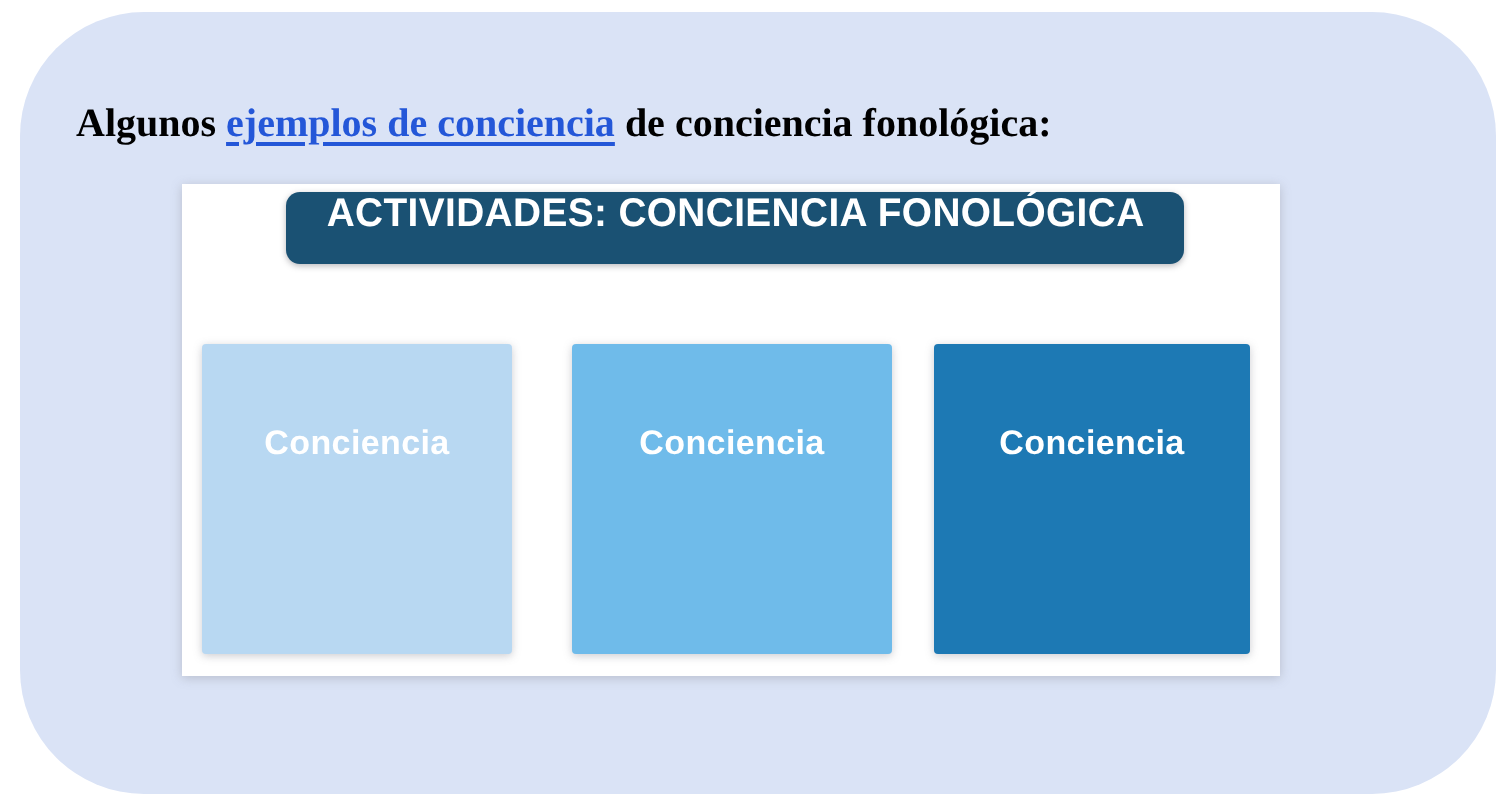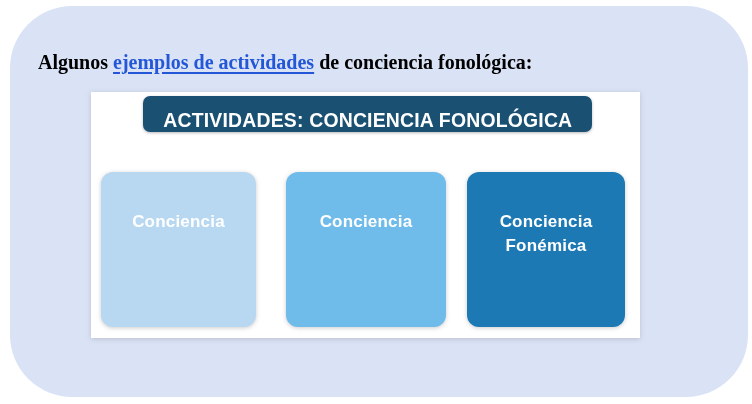--- a/index.html
+++ b/index.html
@@ -52,21 +52,21 @@
   }
   .title-bar {
     position: absolute;
     left: 52px;
     top: 4px;
     width: 449px;
     height: 36px;
     border-radius: 7px;
     box-shadow: 0 1px 3px rgba(80,80,90,0.4);
     display: flex;
-    align-items: flex-end;
+    align-items: flex-start;
     justify-content: center;
   }
   .title-bar-label {
     color: #ffffff;
     font-size: 20px;
     font-weight: bold;
     letter-spacing: 0.2px;
     transform: scaleX(0.97);
     white-space: nowrap;
   }
@@ -74,21 +74,21 @@
     position: absolute;
     left: 0;
     top: 80px;
     width: 549px;
     height: 156px;
   }
   .card {
     position: absolute;
     top: 0;
     height: 155px;
-    border-radius: 12px;
+    border-radius: 2px;
     box-shadow: 0 1px 4px rgba(110,110,120,0.35);
     text-align: center;
     box-sizing: border-box;
     padding-top: 38px;
   }
   .card-1 { left: 10px;  width: 155px; }
   .card-2 { left: 195px; width: 160px; }
   .card-3 { left: 376px; width: 158px; }
   .card-label {
     color: #ffffff;
@@ -99,21 +99,21 @@
   }
 </style>
 </head>
 <body>
 
 <div class="stage">
 
   <div class="slide-bg" style="background-color: rgb(218, 227, 246);"></div>
 
   <div class="heading">
-    <span>Algunos </span><span class="link" style="color: rgb(36, 87, 216);">ejemplos de actividades</span><span> de conciencia fonológica:</span>
+    <span>Algunos </span><span class="link" style="color: rgb(36, 87, 216);">ejemplos de conciencia</span><span> de conciencia fonológica:</span>
   </div>
 
   <div class="panel">
 
     <div class="title-bar" style="background-color: rgb(26, 81, 115);">
       <span class="title-bar-label">ACTIVIDADES: CONCIENCIA FONOLÓGICA</span>
     </div>
 
     <div class="cards">
 
@@ -125,19 +125,18 @@
 
       <div class="card card-2" style="background-color: rgb(111, 187, 234);">
         <div class="card-label">
           <div>Conciencia</div>
         </div>
       </div>
 
       <div class="card card-3" style="background-color: rgb(29, 121, 180);">
         <div class="card-label">
           <div>Conciencia</div>
-          <div>Fonémica</div>
         </div>
       </div>
 
     </div>
   </div>
 </div>
 
 </body></html>

